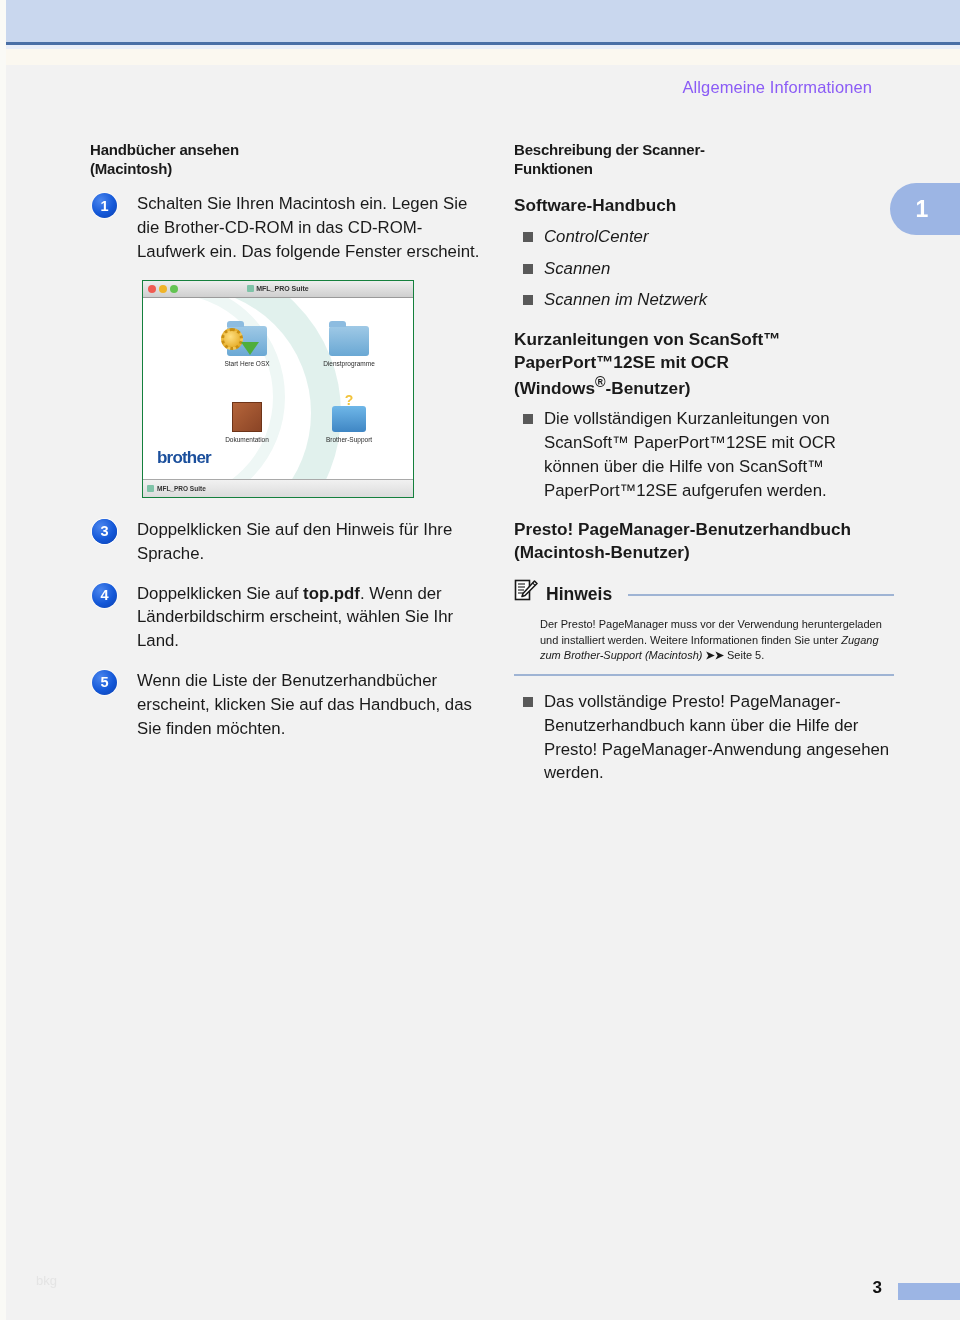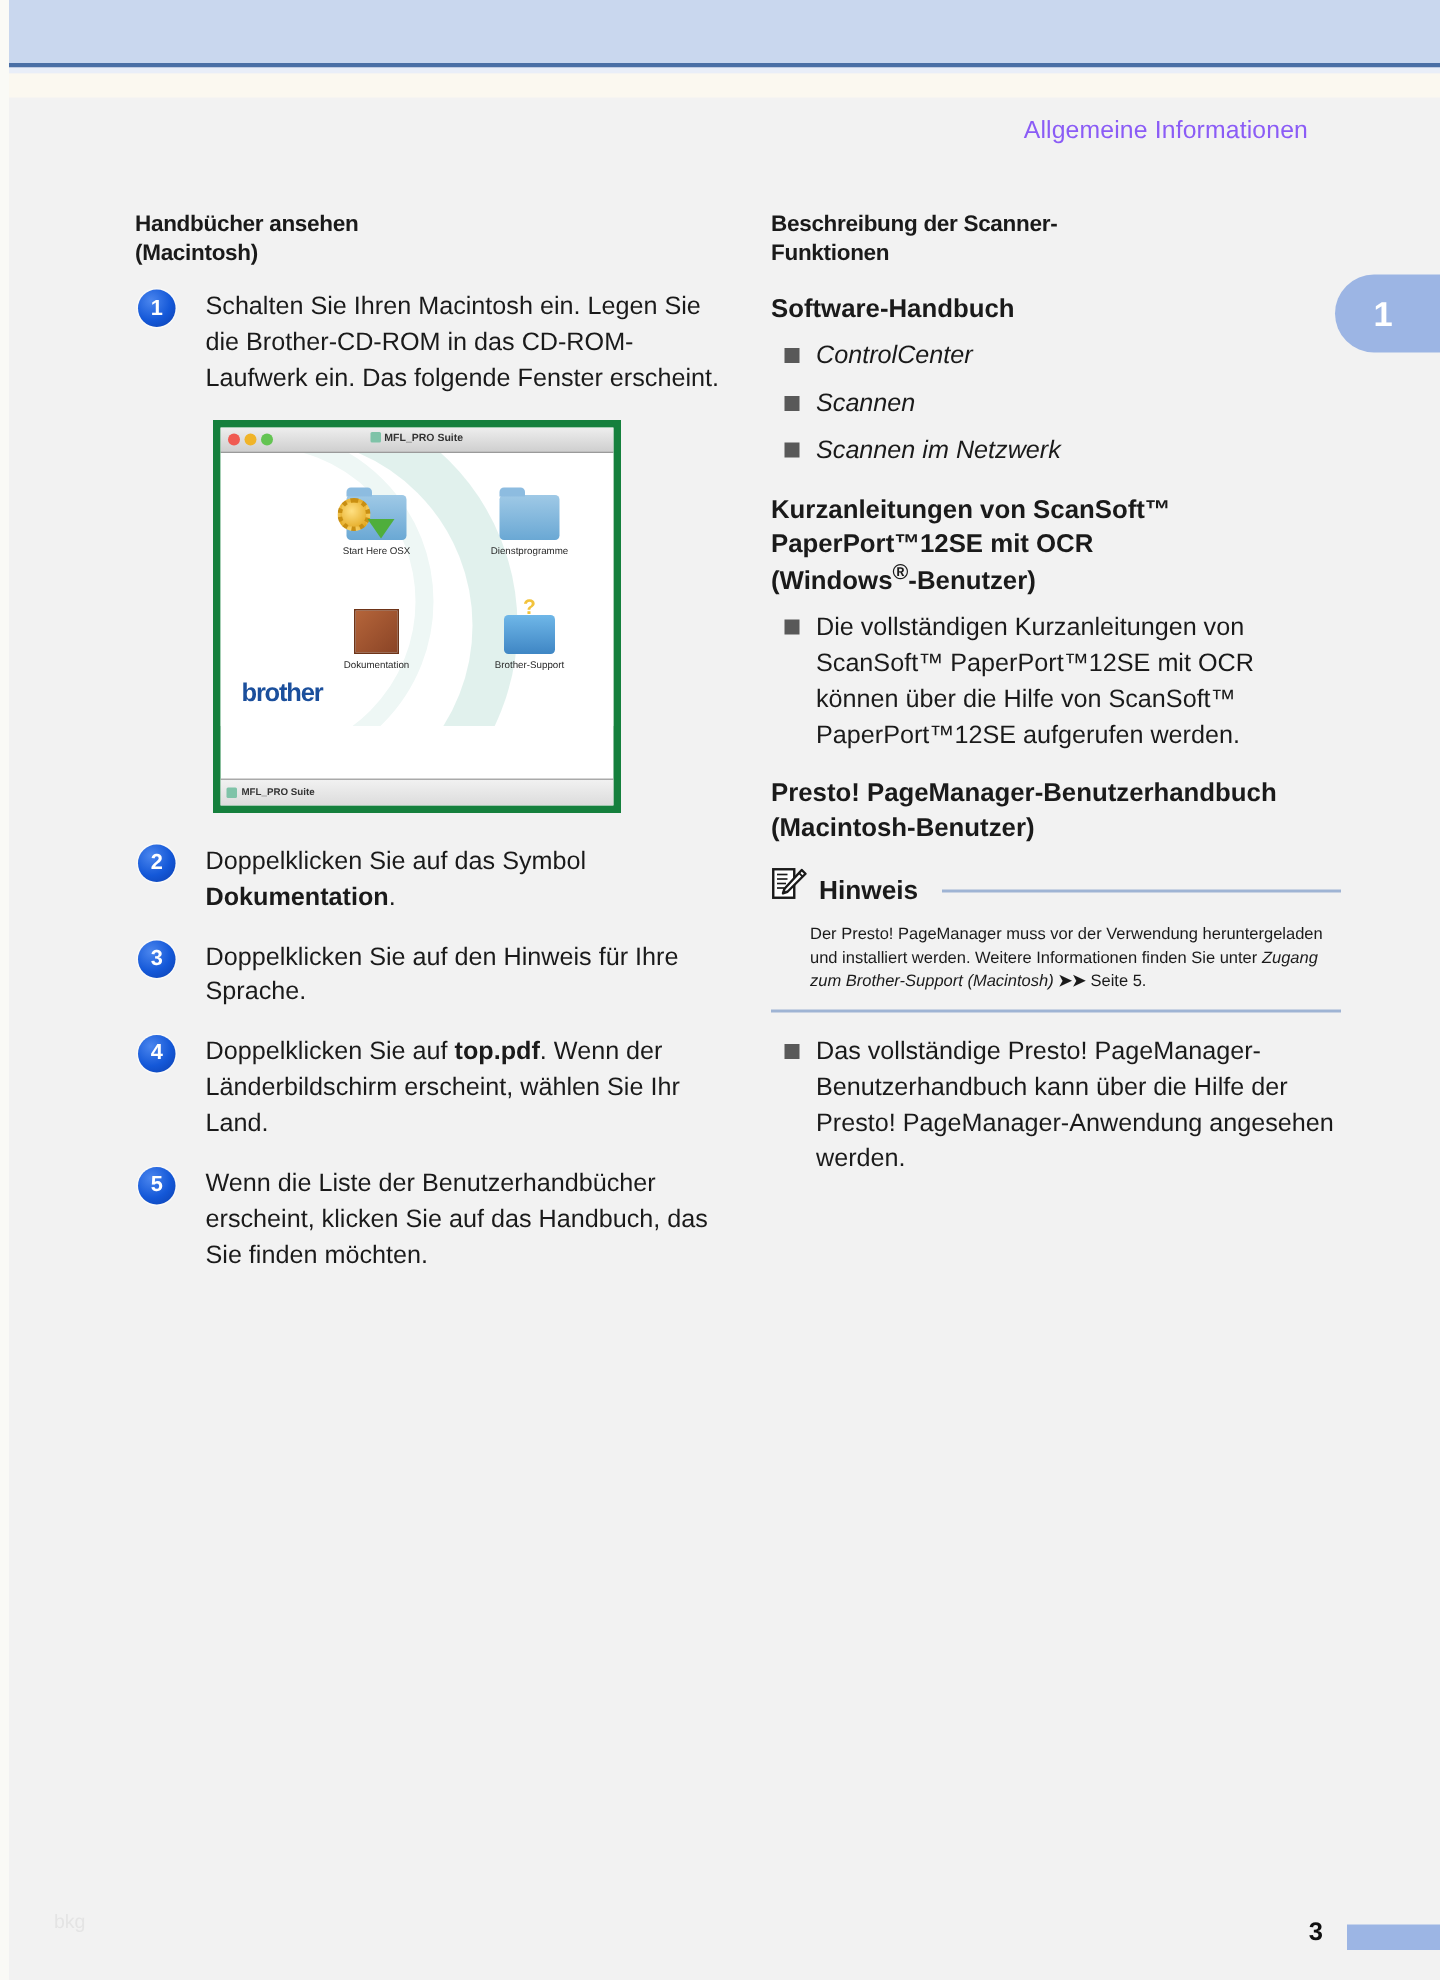--- a/index.html
+++ b/index.html
@@ -161,24 +161,24 @@
   }
   .note-foot-rule {
     height: 2px;
     background: #9fb4d4;
     margin-top: 10px;
   }
 
   
   .mac-shot {
     position: relative;
-    width: 272px; height: 262px;
+    width: 272px; height: 218px;
     margin: 16px 0 20px 52px;
     background: #ffffff;
-    border: 5px solid #15803d;
+    border: 1px solid #15803d;
     box-sizing: border-box;
     overflow: hidden;
   }
   .mac-titlebar {
     position: relative;
     height: 16px;
     background: linear-gradient(#eeeeee, #cfcfcf);
     border-bottom: 1px solid #9a9a9a;
     display: flex;
     align-items: center;
@@ -429,21 +429,20 @@
         <div class="mac-statusbar">
           <span class="tiny-icon"></span>
           <span>MFL_PRO Suite</span>
         </div>
 
       </div>
     </li>
 
     <li class="step">
       <span class="step-badge">2</span>
-      <span class="step-text"><span>Doppelklicken Sie auf das Symbol </span><b>Dokumentation</b><span>.</span></span>
     </li>
 
     <li class="step">
       <span class="step-badge">3</span>
       <span class="step-text">Doppelklicken Sie auf den Hinweis für Ihre Sprache.</span>
     </li>
 
     <li class="step">
       <span class="step-badge">4</span>
       <span class="step-text"><span>Doppelklicken Sie auf </span><b>top.pdf</b><span>. Wenn der Länderbildschirm erscheint, wählen Sie Ihr Land.</span></span>

